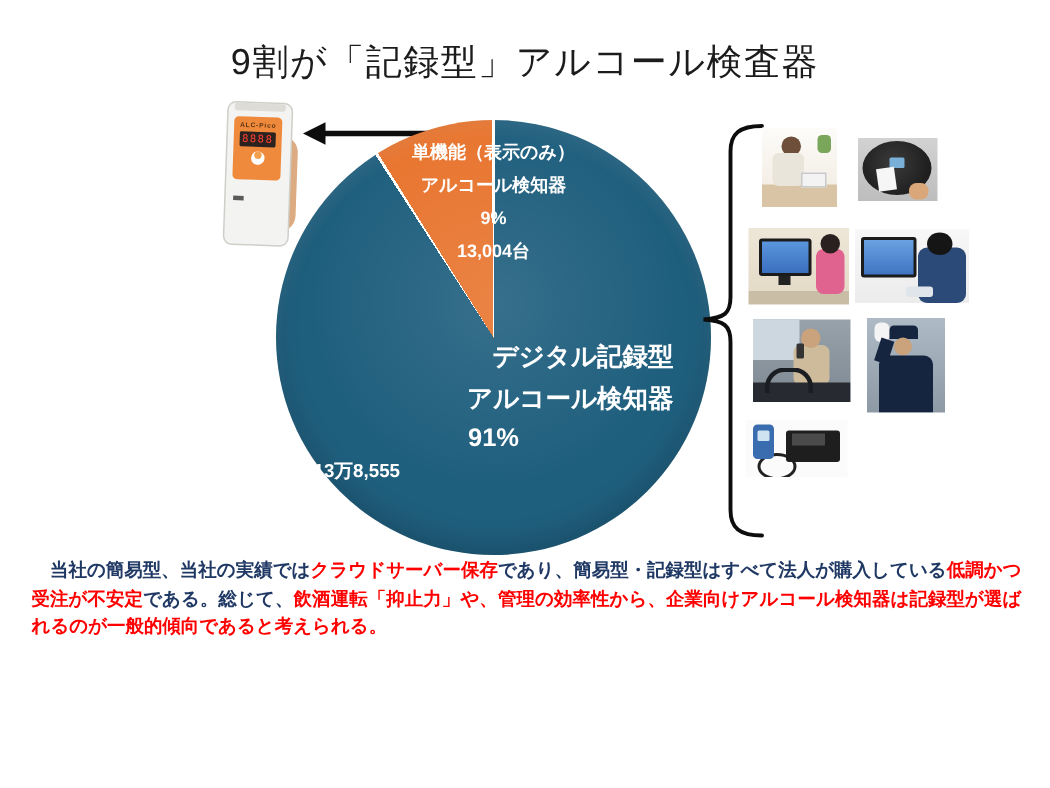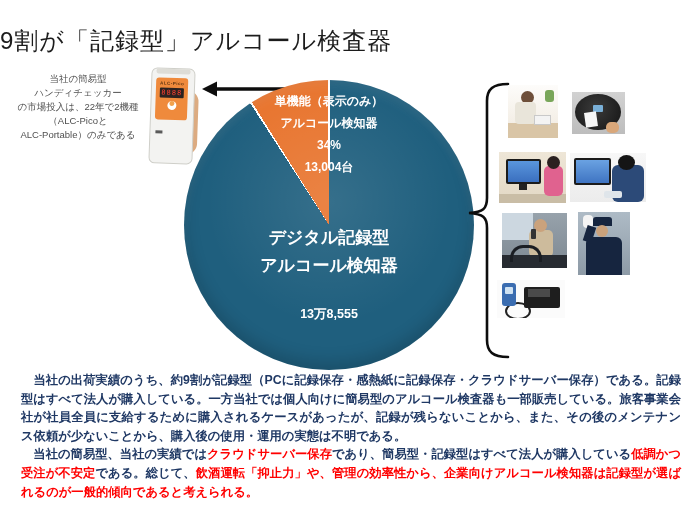--- a/index.html
+++ b/index.html
@@ -2,21 +2,21 @@
 <html><head>
 <meta charset="utf-8">
 <style>
   html,body{margin:0;padding:0;background:#fff;}
   .slide{
     position:relative;width:700px;height:525px;background:#fff;overflow:hidden;
     font-family:"Liberation Sans","DejaVu Sans",sans-serif;
   }
   
   .title{
-    position:absolute;top:25px;left:0;width:700px;
+    position:absolute;top:25px;left:0;width:700px;text-align:center;
     font-size:24px;font-weight:400;color:#1c1c1c;letter-spacing:1px;margin:0;
   }
   
   .left-note{
     position:absolute;left:2px;top:72px;width:152px;text-align:center;
     font-size:9.5px;line-height:14px;color:#4f4f4f;white-space:pre-line;
   }
   
   .device{position:absolute;left:148px;top:64px;width:52px;height:104px;transform:rotate(2deg);}
   .device .hand{position:absolute;left:27px;top:26px;width:23px;height:64px;background:#dcab81;border-radius:11px;}
@@ -43,29 +43,29 @@
       #ffffff 359.5deg 360deg);
     box-shadow:inset 0 -8px 16px rgba(0,0,0,.16), inset 0 6px 10px rgba(255,255,255,.08);
   }
   .pie::after{content:"";position:absolute;inset:0;border-radius:50%;
     background:radial-gradient(circle at 50% 42%, rgba(255,255,255,.10) 0%, rgba(255,255,255,0) 55%);}
   .pie-minor-label{
     position:absolute;left:55px;top:10px;width:180px;text-align:center;z-index:2;
     color:#fff;font-weight:bold;font-size:12px;line-height:22px;white-space:pre-line;
   }
   .pie-major-name{
-    position:absolute;left:25px;top:144px;width:240px;text-align:center;z-index:2;
+    position:absolute;left:25px;top:144px;width:240px;text-align:right;z-index:2;
     color:#fff;font-weight:bold;font-size:17px;line-height:28px;white-space:pre-line;
   }
   .pie-major-percent{
     position:absolute;left:25px;top:202px;width:240px;text-align:center;z-index:2;
     color:#fff;font-weight:bold;font-size:17px;
   }
   .pie-major-units{
-    position:absolute;left:25px;top:226px;width:240px;text-align:center;z-index:2;
+    position:absolute;left:25px;top:226px;width:240px;text-align:left;z-index:2;
     color:#fff;font-weight:bold;font-size:12.5px;
   }
   
   .brace-svg{position:absolute;left:460px;top:76px;}
   
   .photo{position:absolute;overflow:hidden;}
   .p1{left:508px;top:85px;width:50px;height:53px;background:linear-gradient(#fdfcfa,#f0e9de);}
   .p1 .head{position:absolute;left:13px;top:6px;width:13px;height:13px;border-radius:50%;background:#6e4f3a;}
   .p1 .body2{position:absolute;left:7px;top:17px;width:21px;height:22px;border-radius:4px;background:#e9e5da;}
   .p1 .desk{position:absolute;left:0;bottom:0;width:50px;height:15px;background:#d9c5a6;}
@@ -117,25 +117,20 @@
   .bottom p{margin:0;}
   .red{color:#ff0000;}
 </style>
 </head>
 <body>
 
 <div class="slide">
 
   <h1 class="title">9割が「記録型」アルコール検査器</h1>
 
-  <div class="left-note">当社の簡易型
-ハンディチェッカー
-の市場投入は、22年で2機種
-（ALC-Picoと
-ALC-Portable）のみである</div>
 
   <div class="device">
     <div class="hand"></div>
     <div class="hand-thumb"></div>
     <div class="body">
       <div class="cap"></div>
       <div class="panel">
         <span class="brand">ALC-Pico</span>
         <div class="lcd">8888</div>
         <div class="btn">
@@ -147,24 +142,25 @@
   </div>
 
   <svg class="arrow-svg" width="95" height="18" viewBox="0 0 95 18">
     <line x1="92" y1="9" x2="16" y2="9" stroke="#0d0d0d" stroke-width="3.6"></line>
     <polygon points="17,1.5 2,9 17,16.5" fill="#0d0d0d"></polygon>
   </svg>
 
   <div class="pie">
     <div class="pie-minor-label">単機能（表示のみ）
 アルコール検知器
-34%
+9%
 13,004台</div>
     <div class="pie-major-name">デジタル記録型
 アルコール検知器</div>
+    <div class="pie-major-percent">91%</div>
     <div class="pie-major-units">13万8,555</div>
   </div>
 
   <svg class="brace-svg" width="55" height="290" viewBox="0 0 55 290">
     <path d="M48,8 C33,8 27,13 27,25 L27,122 C27,133 23,136 9,137 C23,138 27,141 27,152 L27,264 C27,276 33,281 48,281" fill="none" stroke="#0d0d0d" stroke-width="2.6" stroke-linecap="round"></path>
   </svg>
 
   <div class="photo p1">
     <div class="desk"></div>
       <div class="head"></div>
@@ -210,17 +206,16 @@
   </div>
   <div class="photo p7x">
     <div class="cable"></div>
       <div class="bdev"></div>
       <div class="bscr"></div>
       <div class="box"></div>
       <div class="boxtop"></div>
   </div>
 
   <div class="bottom">
-    <p>　当社の出荷実績のうち、約9割が記録型（PCに記録保存・感熱紙に記録保存・クラウドサーバー保存）である。記録型はすべて法人が購入している。一方当社では個人向けに簡易型のアルコール検査器も一部販売している。旅客事業会社が社員全員に支給するために購入されるケースがあったが、記録が残らないことから、また、その後のメンテナンス依頼が少ないことから、購入後の使用・運用の実態は不明である。</p>
     <p><span>　当社の簡易型、当社の実績では</span><span class="red">クラウドサーバー保存</span><span>であり、簡易型・記録型はすべて法人が購入している</span><span class="red">低調かつ受注が不安定</span><span>である。総じて、</span><span class="red">飲酒運転「抑止力」や、管理の効率性から、企業向けアルコール検知器は記録型が選ばれるのが一般的傾向であると考えられる。</span></p>
   </div>
 
 </div>
 
 </body></html>

